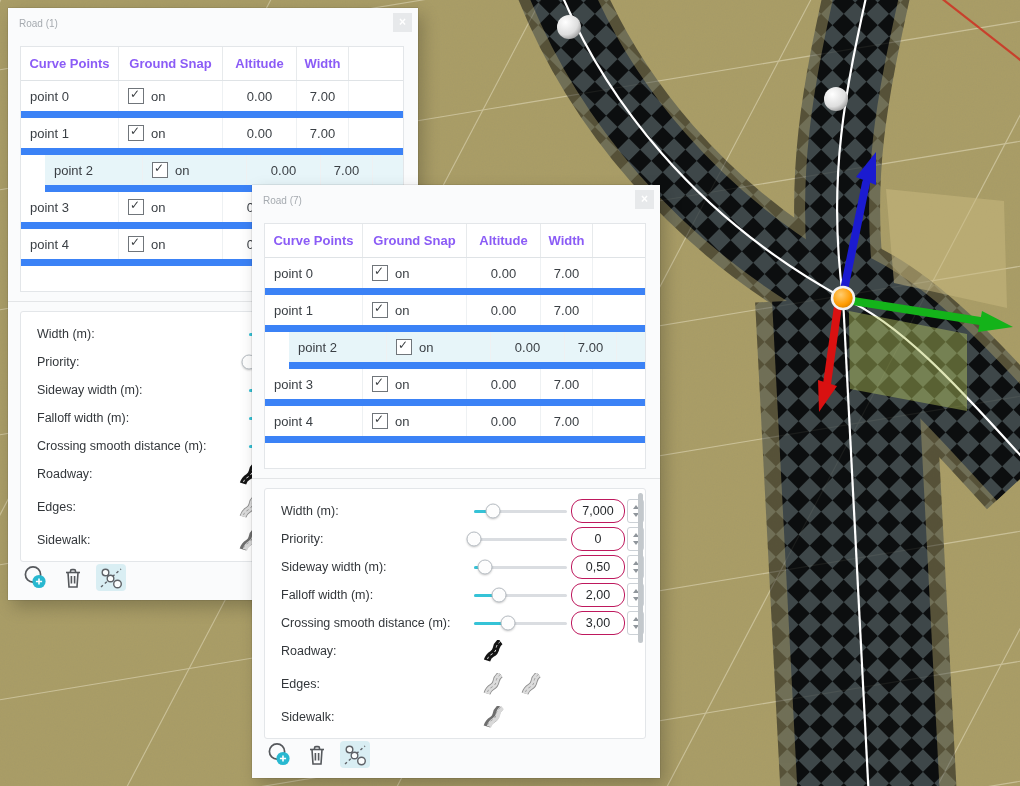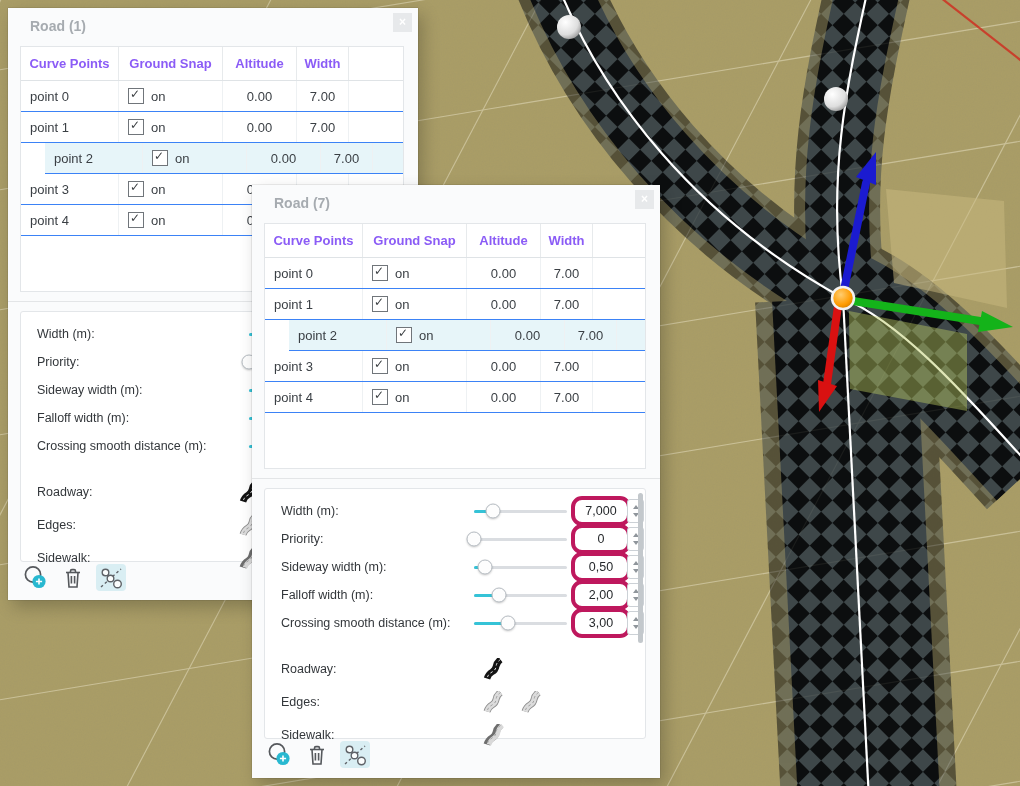--- a/index.html
+++ b/index.html
@@ -6,32 +6,32 @@
   #stage{position:relative;width:1020px;height:786px;overflow:hidden;
          font-family:"Liberation Sans","DejaVu Sans",sans-serif;}
   #vp{position:absolute;left:0;top:0;}
 
   
   .panel{position:absolute;background:#fafbfc;z-index:5;
          box-shadow:0 0 1px rgba(0,0,0,.4),5px 7px 16px rgba(0,0,0,.22);}
   .panel.p1{left:8px;top:8px;width:410px;height:592px;--trackx:228px;z-index:5;}
   .panel.p2{left:252px;top:185px;width:408px;height:593px;--trackx:209px;z-index:6;}
   .phead{position:relative;height:36px;}
-  .ptitle{position:absolute;left:22px;top:10px;font-size:14px;color:#a6abb0;font-weight:bold;}
+  .ptitle{position:absolute;left:11px;top:10px;font-size:10px;color:#a6abb0;}
   .pclose{position:absolute;right:6px;top:5px;width:19px;height:19px;background:#e7e9eb;
           color:#fff;font-weight:bold;font-size:12px;line-height:19px;text-align:center;}
   .tbox{position:absolute;left:12px;right:14px;top:38px;height:244px;background:#fff;
         border:1px solid #e3e6e9;}
   .thead{display:grid;grid-template-columns:98px 104px 74px 52px 1fr;height:33px;
          border-bottom:1px solid #dfe3e6;}
   .th{font-weight:bold;font-size:13px;color:#8b5cf6;display:flex;align-items:center;
       justify-content:center;border-right:1px solid #e7eaec;}
   .th.last{border-right:none;}
   .trow{display:grid;grid-template-columns:98px 104px 74px 52px 1fr;height:30px;
-        border-bottom:1px solid #3b82f6;}
+        border-bottom:7px solid #3b82f6;}
   .trow.sel{background:var(--selected-row,#e7f5f9);margin-left:24px;}
   .td{font-size:13px;color:#3a3f44;display:flex;align-items:center;padding-left:9px;
       border-right:1px solid #eef1f3;overflow:hidden;}
   .td.num{justify-content:center;padding-left:0;}
   .td.last{border-right:none;}
   .cb{width:14px;height:14px;border:1px solid #70757a;background:#fff;margin-right:7px;
       position:relative;flex:none;}
   .tick{position:absolute;left:1px;top:-2px;font-size:12px;color:#3c4043;line-height:14px;}
   .sep{position:absolute;left:0;right:0;top:293px;border-top:1px solid #e3e5e7;}
   .sbox{position:absolute;left:12px;right:14px;top:303px;height:249px;background:#fff;
@@ -40,30 +40,30 @@
   .srow{position:relative;height:28px;text-align:center;}
   .slbl{position:absolute;left:16px;top:50%;transform:translateY(-50%);font-size:12.5px;
         color:#33373b;white-space:nowrap;}
   .track{position:absolute;left:var(--trackx);width:93px;top:50%;height:3px;margin-top:-1.5px;
          background:#dadde1;border-radius:2px;}
   .fill{position:absolute;left:0;top:0;bottom:0;background:var(--accent,#35c3d7);border-radius:2px;}
   .knob{position:absolute;top:50%;width:13px;height:13px;background:#fdfdfd;
         border:1px solid #b6bcc2;border-radius:50%;transform:translate(-50%,-50%);
         box-shadow:0 1px 2px rgba(0,0,0,.18);}
   .spin{position:absolute;left:306px;top:50%;transform:translateY(-50%);width:52px;height:22px;
-        border:4px solid #be185d;border-radius:11px;font-size:12.5px;color:#26292c;background:#fff;
+        border:1px solid #be185d;border-radius:11px;font-size:12.5px;color:#26292c;background:#fff;
         display:flex;align-items:center;justify-content:center;}
   .spinbtns{position:absolute;left:362px;width:15px;height:22px;top:50%;transform:translateY(-50%);
         border:1px solid #ccd1d6;border-radius:3px;background:#fff;display:flex;flex-direction:column;}
   .su,.sd{flex:1;position:relative;}
   .su::after{content:"";position:absolute;left:50%;top:60%;transform:translate(-50%,-50%);
         border:3px solid transparent;border-bottom:4px solid #8f959b;border-top:none;}
   .sd::after{content:"";position:absolute;left:50%;top:40%;transform:translate(-50%,-50%);
         border:3px solid transparent;border-top:4px solid #8f959b;border-bottom:none;}
-  .mrows{position:absolute;top:163px;left:0;right:0;}
+  .mrows{position:absolute;top:145px;left:0;right:0;}
   .mrow{position:relative;height:33px;}
   .micons{position:absolute;left:218px;top:50%;transform:translateY(-50%);display:flex;gap:16px;}
   .micon{display:block;width:22px;height:22px;}
   .micon svg{display:block;}
   .sbar{position:absolute;right:2px;top:4px;width:5px;height:150px;background:#c3c8cc;border-radius:3px;}
   .tools{position:absolute;left:12px;top:556px;display:flex;align-items:center;gap:8px;}
   .tbtn{width:30px;height:27px;display:flex;align-items:center;justify-content:center;border-radius:4px;}
   .tbtn.active{background:#d9eef3;}
 </style>
 </head>

